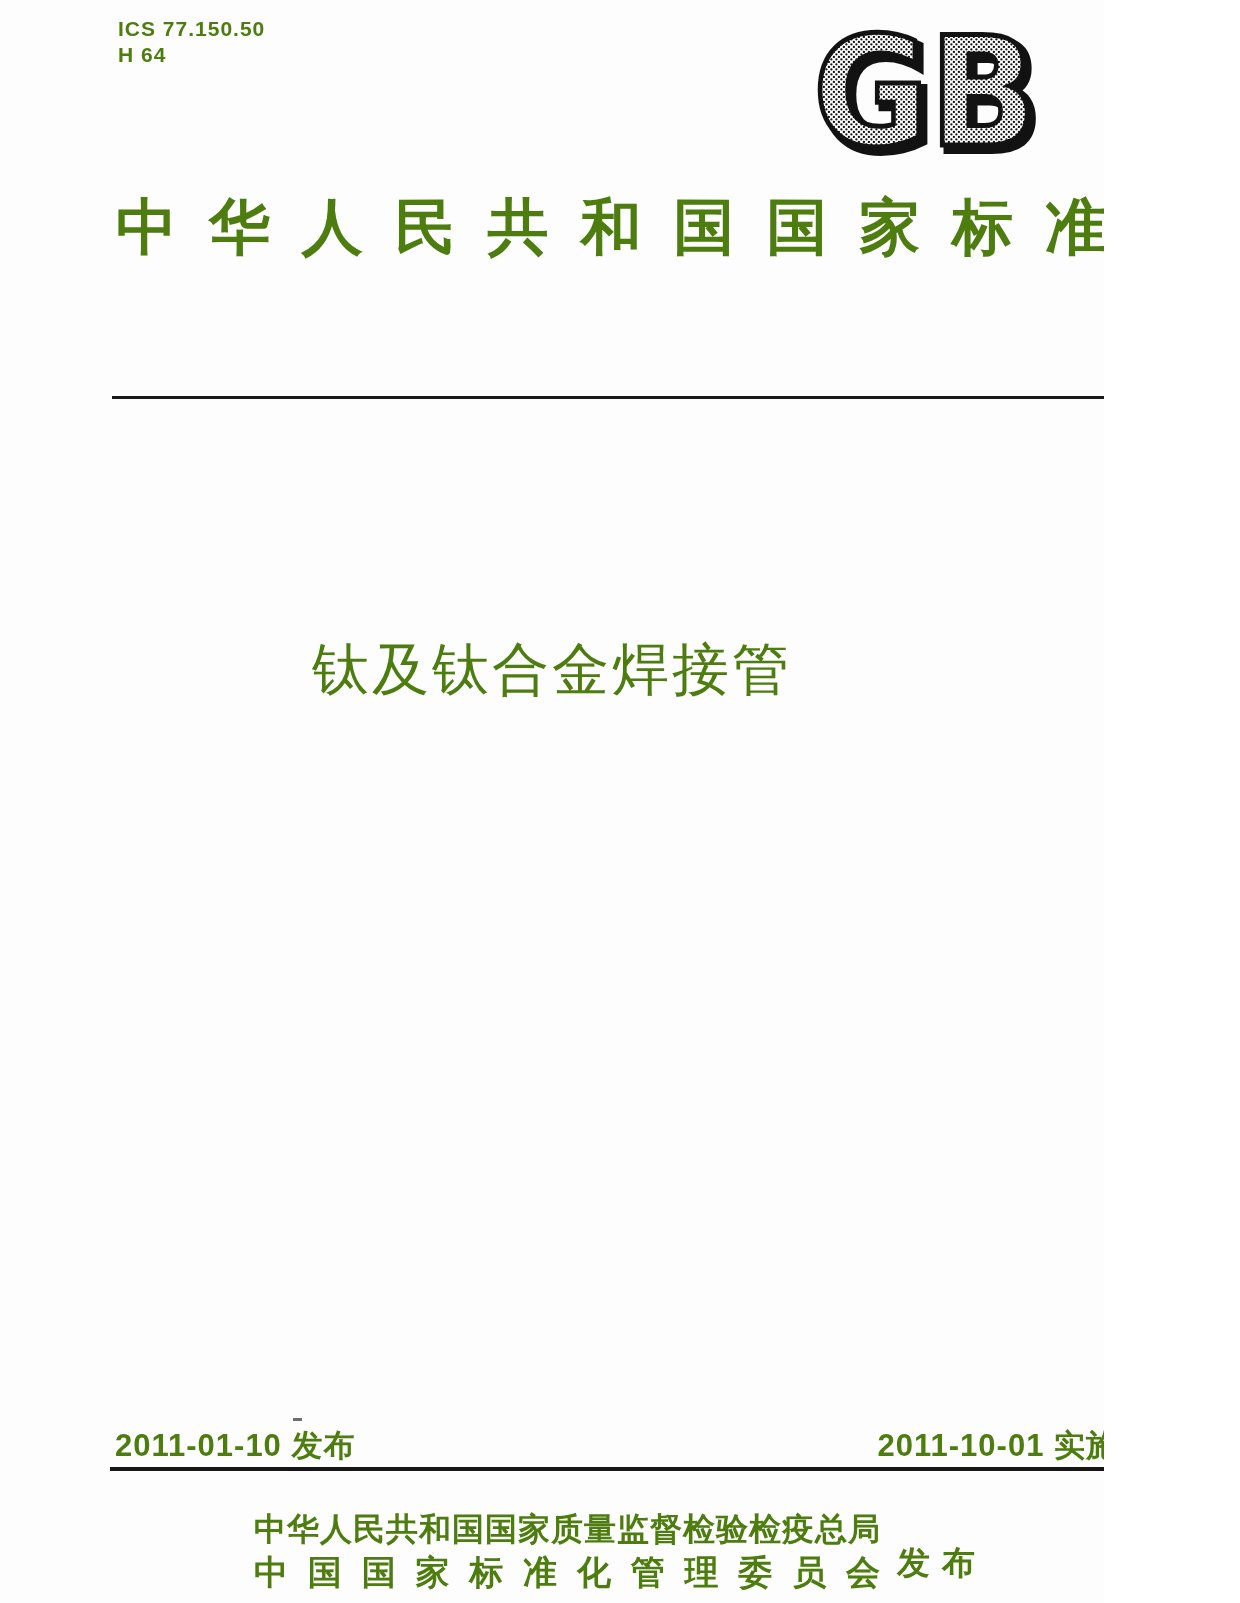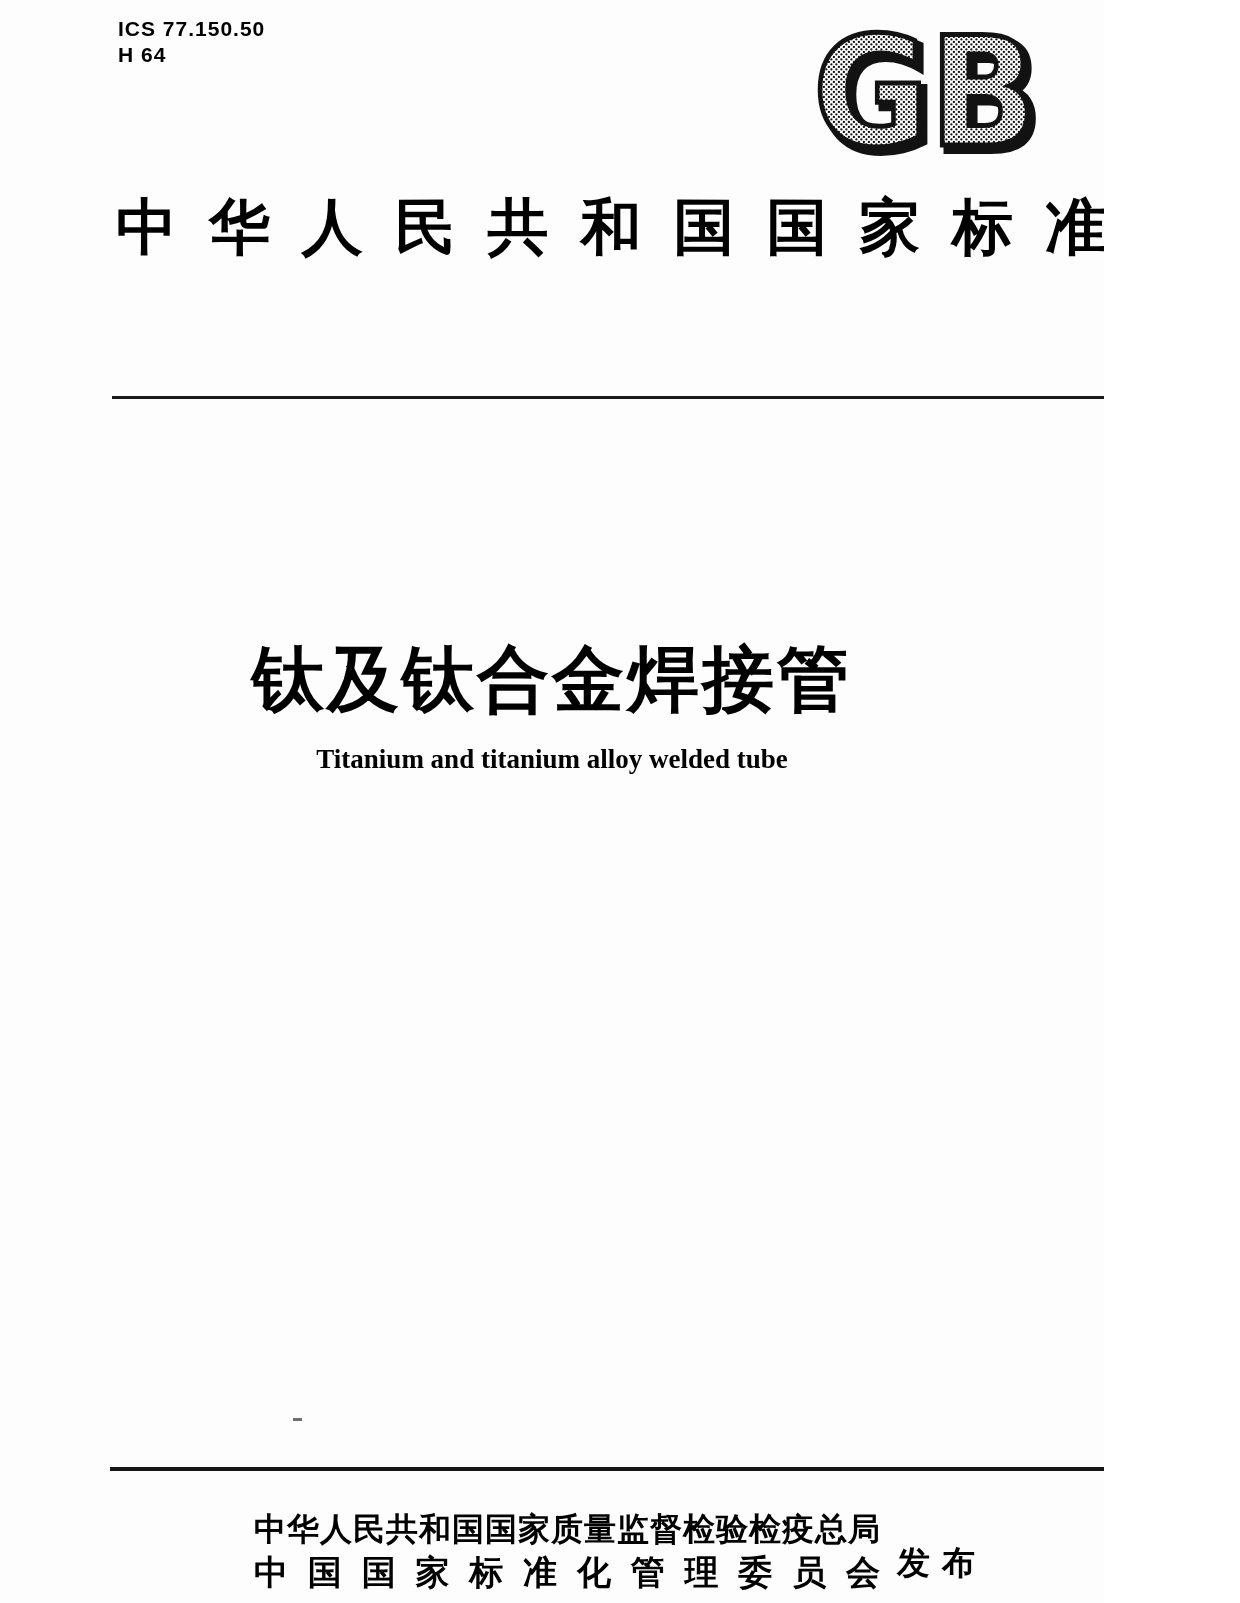--- a/index.html
+++ b/index.html
@@ -1,21 +1,21 @@
 <!DOCTYPE html>
 <html><head>
 <meta charset="utf-8">
 <style>
   html, body { margin: 0; padding: 0; background: #ffffff; }
   .page {
     position: relative;
     width: 1104px;
     height: 1603px;
     background: #fdfdfd;
-    color: #000000;
+    color: #4d7c0f;
     font-family: "Liberation Sans", sans-serif;
     overflow: hidden;
   }
   .abs { position: absolute; }
 
   
   .ics-block { left: 118px; top: 16px; font-weight: bold; font-size: 21px; line-height: 1.22; letter-spacing: 1px; }
 
   
   .gb-logo { left: 805px; top: 28px; width: 242px; height: 132px; }
@@ -33,21 +33,21 @@
     top: 310px; right: 140px;
     font-family: "Liberation Serif", serif;
     font-weight: bold; font-size: 33px; letter-spacing: 2px;
   }
 
   .rule-top { left: 112px; top: 396px; width: 1021px; height: 3px; background: #1a1a1a; }
 
   .title-cn {
     left: 0; top: 632px; width: 100%;
     text-align: center;
-    font-weight: bold; font-size: 72px; letter-spacing: 3px;
+    font-weight: normal; font-size: 57px; letter-spacing: 3px;
   }
   .title-en {
     left: 0; top: 744px; width: 100%;
     text-align: center;
     font-family: "Liberation Serif", serif;
     font-weight: bold; font-size: 27px;
   }
 
   .stray-mark { left: 293px; top: 1418px; width: 9px; height: 3px; background: #6f6f6f; }
 
@@ -108,24 +108,27 @@
       <span>国</span>
       <span>家</span>
       <span>标</span>
       <span>准</span>
     </div>
 
 
   <div class="abs rule-top"></div>
 
   <div class="abs title-cn">钛及钛合金焊接管</div>
-  <div class="abs title-en">Titanium and titanium alloy welded tube</div>
 
   <div class="abs stray-mark"></div>
 
+  <div class="abs dates-row">
+    <span>2011-01-10 发布</span>
+    <span>2011-10-01 实施</span>
+  </div>
 
   <div class="abs rule-bottom"></div>
 
   <div class="abs issuer-block">
     <div class="issuer-line1">
         <span>中</span>
         <span>华</span>
         <span>人</span>
         <span>民</span>
         <span>共</span>

